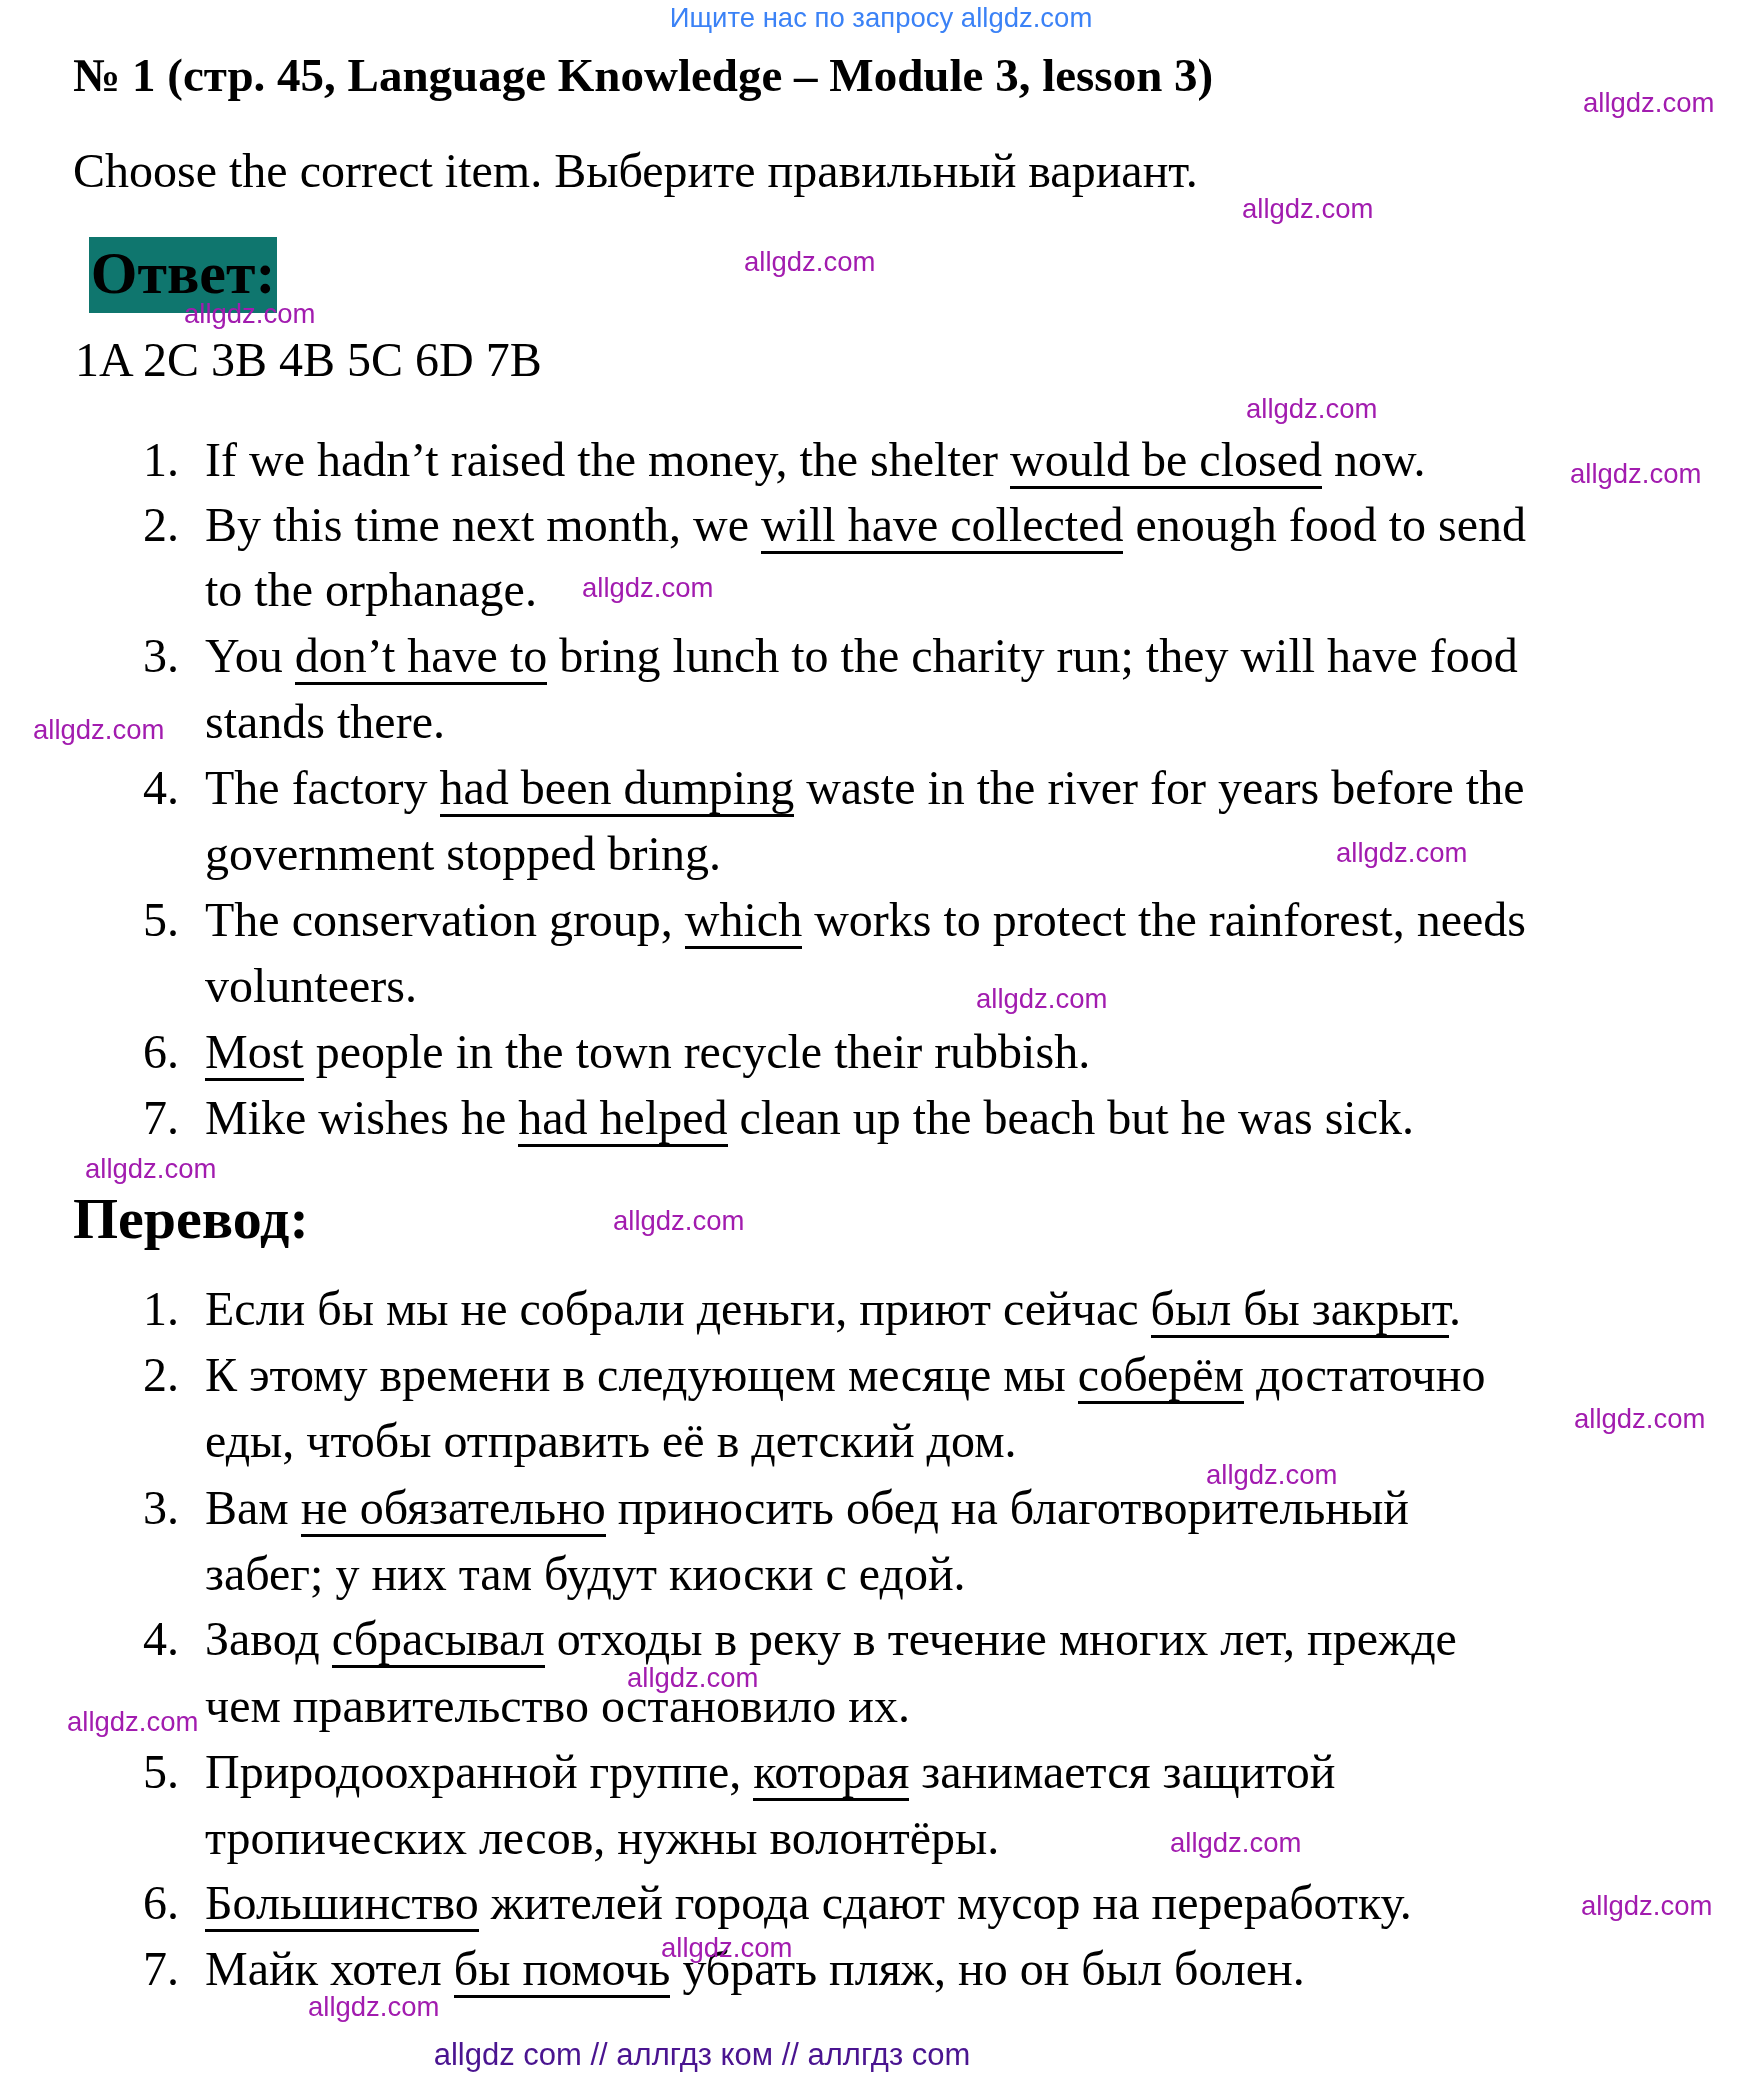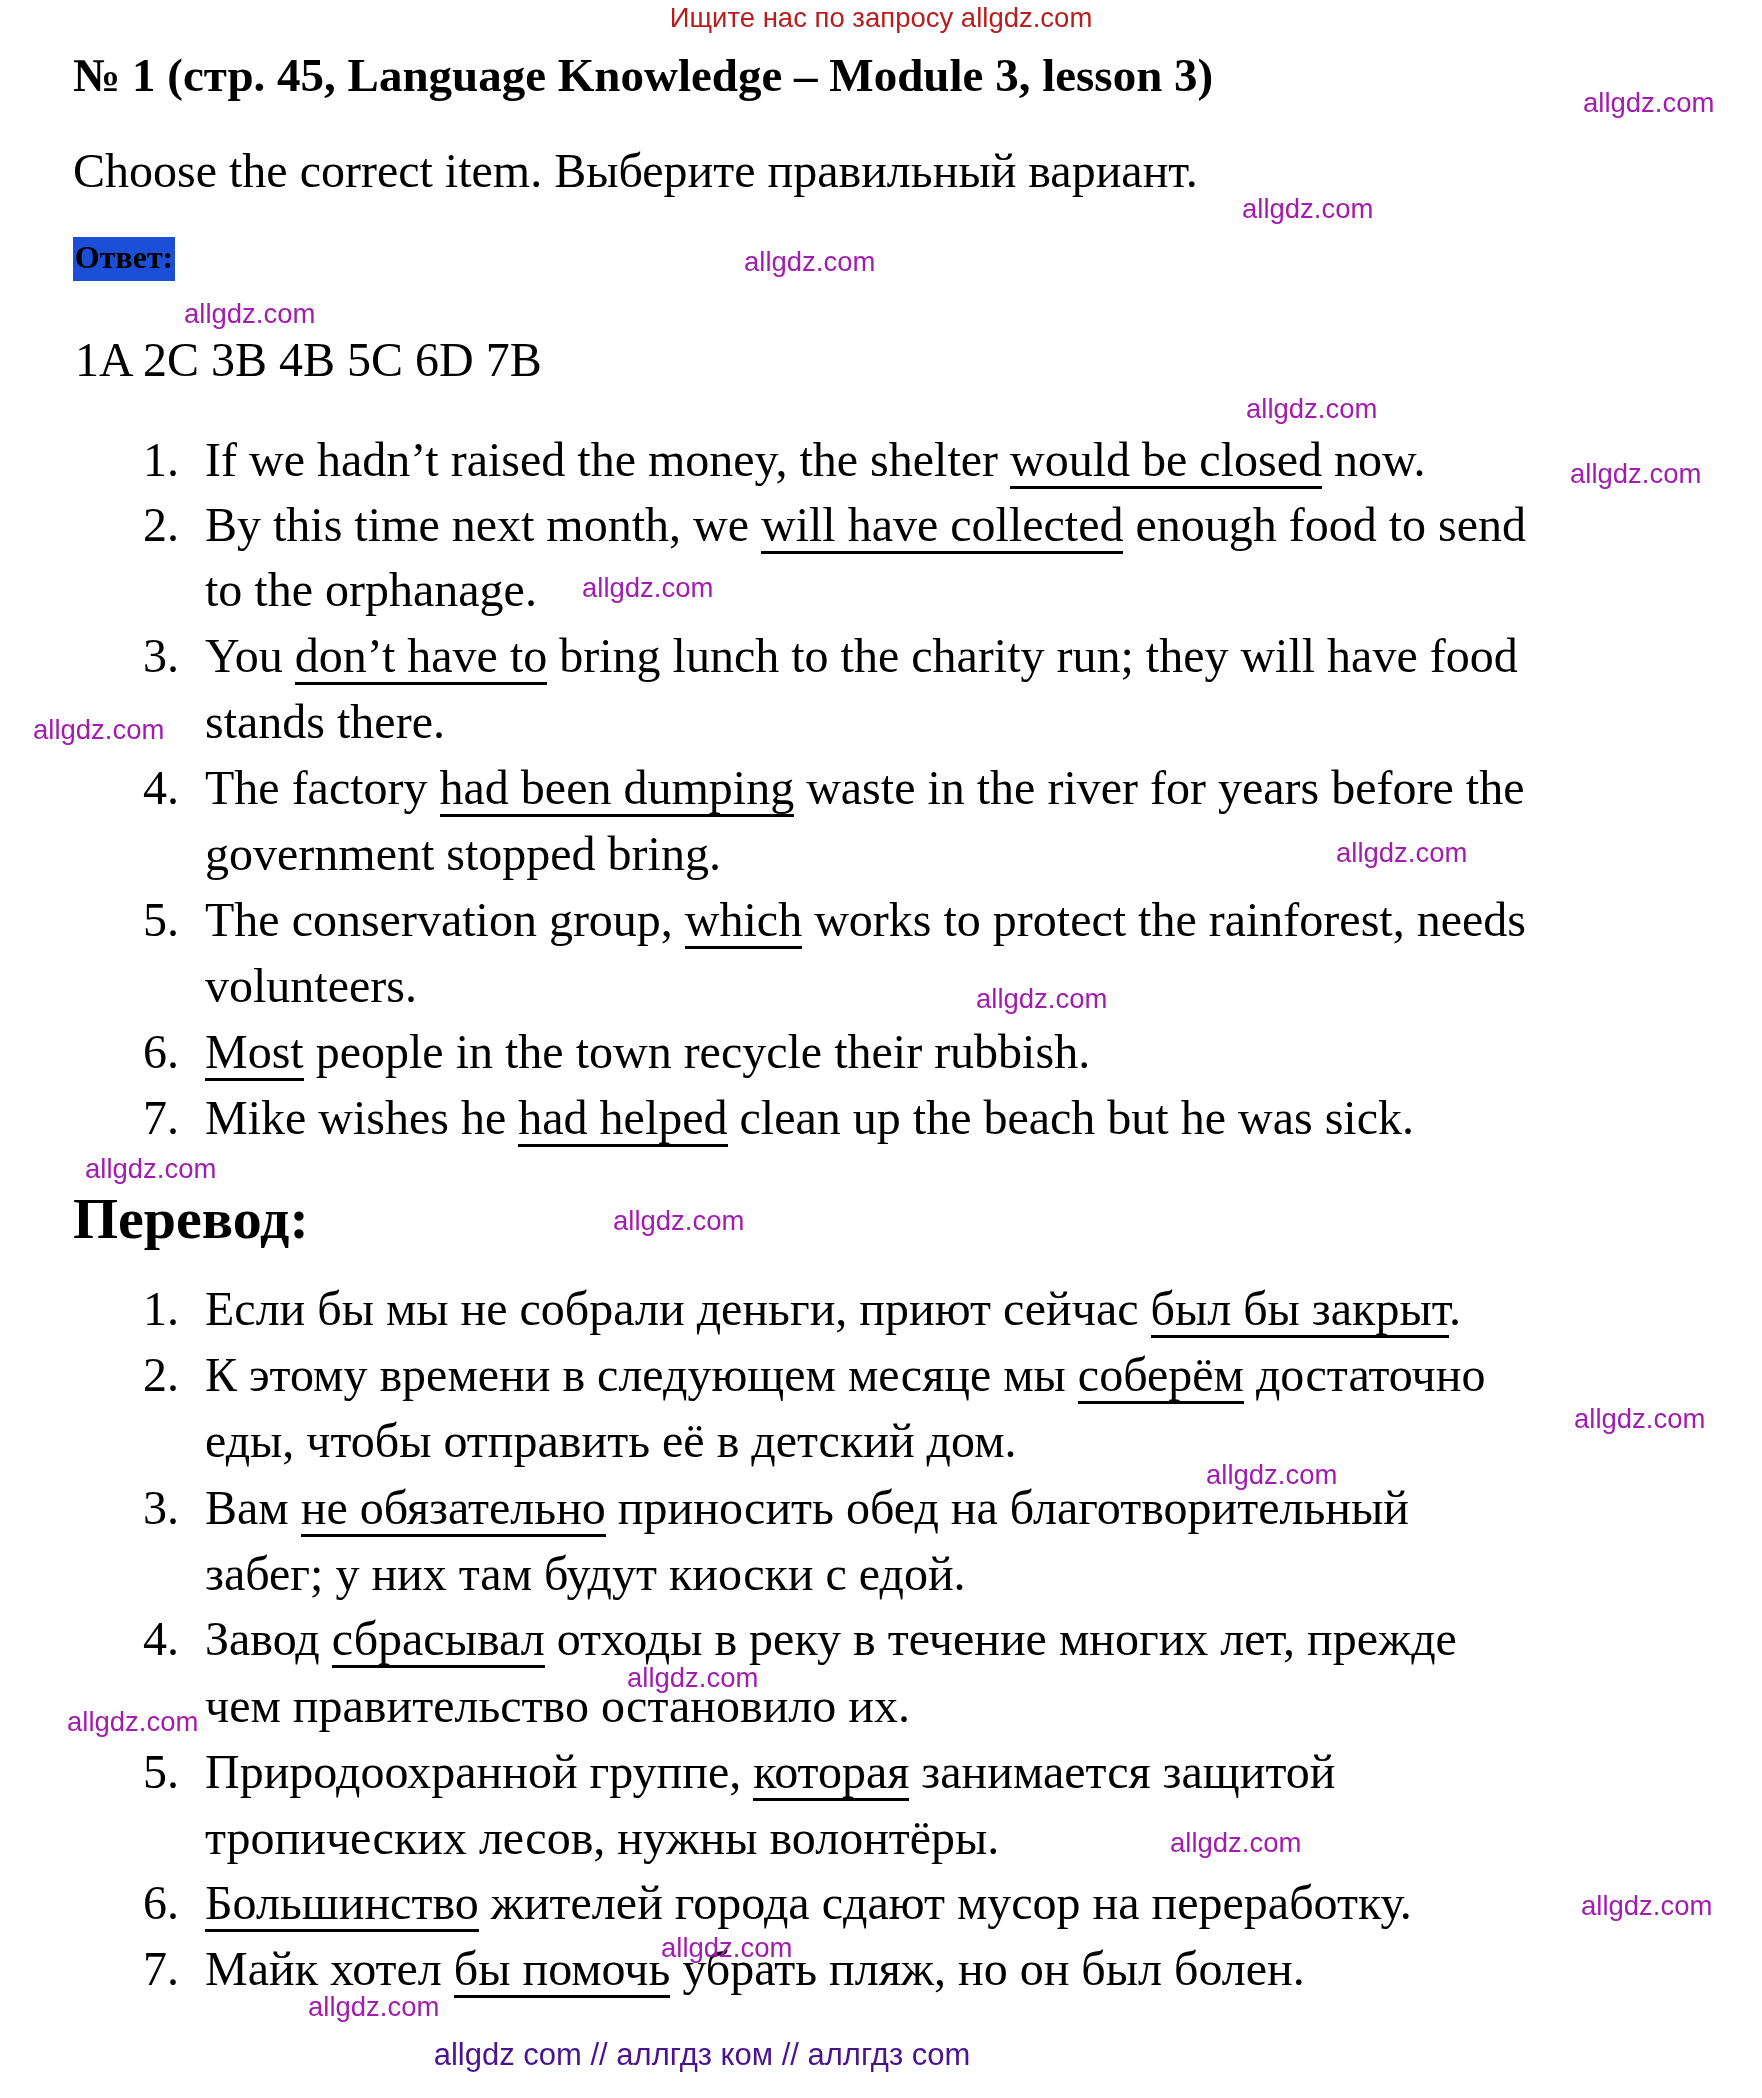--- a/index.html
+++ b/index.html
@@ -1,21 +1,21 @@
 <!DOCTYPE html>
 <html style="font-size:14.7px"><head>
 <meta charset="utf-8">
 <style>
   html, body { margin:0; padding:0; background:#ffffff; }
   body { width:1762px; height:2098px; position:relative; overflow:hidden; font-family:"Liberation Serif", serif; color:#000; }
   .abs { position:absolute; white-space:nowrap; }
-  .banner { font-family:"Liberation Sans", sans-serif; font-size:27.5px; color:#b91c1c; left:0; width:1762px; text-align:center; top:1.8px; }
+  .banner { font-family:"Liberation Sans", sans-serif; font-size:27.5px; color:#3b82f6; left:0; width:1762px; text-align:center; top:1.8px; }
   .title { font-weight:bold; font-size:47px; left:73px; top:48px; letter-spacing:0px;text-align:right; }
   .intro { font-size:48px; left:73px; top:143px; }
-  .answer-label { font-weight:bold; font-size:32px; left:73px; top:237px; background:#1d4ed8; padding:1.8px 1.8px 5.5px 1.8px; }
+  .answer-label { font-weight:bold; font-size:60px; left:89px; top:237px; background:#0f766e; padding:1.8px 1.8px 5.5px 1.8px; }
   .answers { font-size:48px; left:75px; top:332px; }
   .heading2 { font-weight:bold; font-size:58px; left:73px; top:1185px; }
   .wm { font-family:"Liberation Sans", sans-serif; font-size:27.5px; color:#a21caf; }
   .line { font-size:48px; line-height:55px; }
   .num { position:absolute; left:143px; }
   .txt { position:absolute; left:205px; white-space:nowrap; }
   u { text-decoration:none; border-bottom:3.7px solid #000; padding-bottom:0px; }
   .footer { font-family:"Liberation Sans", sans-serif; font-size:31px; color:#4a1490; left:0; width:1404px; text-align:center; top:2037px; }
 </style>
 </head>

